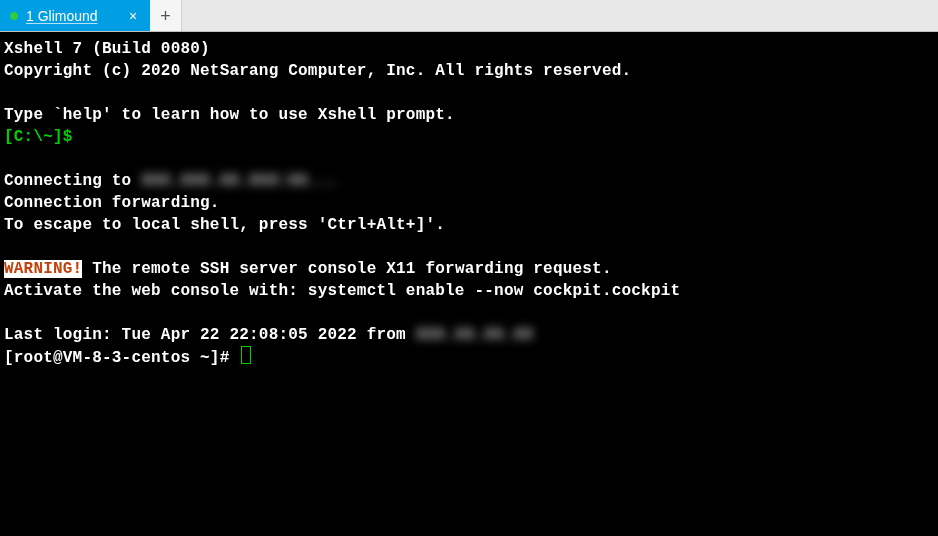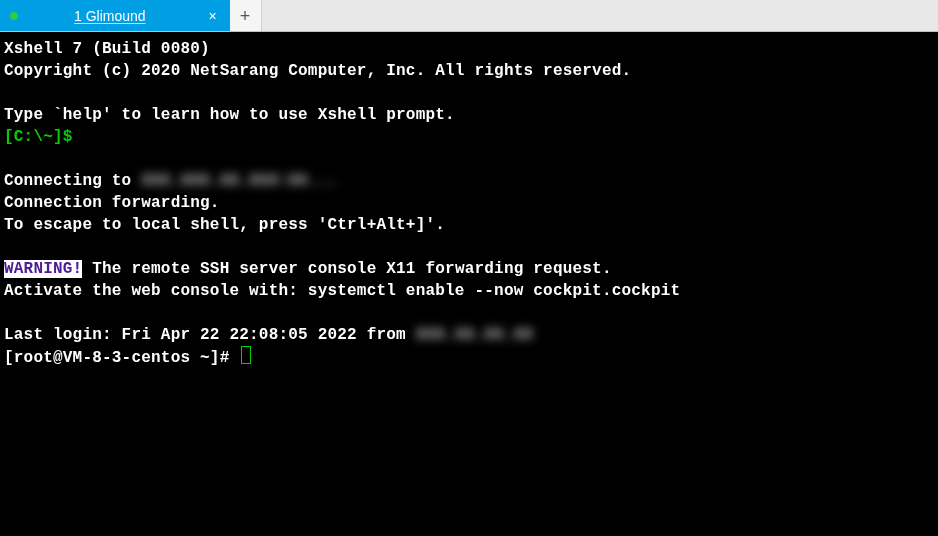--- a/index.html
+++ b/index.html
@@ -21,21 +21,20 @@
     display: flex;
     align-items: center;
     padding: 0 8px 0 10px;
     background: #009fe3;
     color: #fff;
     font-family: 'Segoe UI', Tahoma, sans-serif;
     font-size: 14px;
     min-width: 150px;
     cursor: pointer;
     position: relative;
-    gap: 48px;
   }
   .tab .dot {
     width: 8px;
     height: 8px;
     border-radius: 50%;
     background: #2ecc40;
     margin-right: 8px;
     flex-shrink: 0;
   }
   .tab .label {
@@ -74,21 +73,21 @@
     color: #fff;
     font-size: 16px;
     line-height: 22px;
     padding: 6px 4px;
     height: calc(536px - 32px);
     white-space: pre;
     font-weight: bold;
     letter-spacing: 0.2px;
   }
   .green { color: #00d000; }
-  .invert { background: #fff; color: #4c1d95; }
+  .invert { background: #fff; color: #c2410c; }
   .blur {
     filter: blur(5px);
     color: #ccc;
   }
   .cursor {
     display: inline-block;
     width: 10px;
     height: 18px;
     border: 1px solid #00d000;
     vertical-align: -2px;
@@ -115,15 +114,15 @@
 <span>Type `help' to learn how to use Xshell prompt.</span>
 <span class="green">[C:\~]$</span>
 
 <span>Connecting to </span><span class="blur">XXX.XXX.XX.XXX:XX...</span>
 <span>Connection forwarding.</span>
 <span>To escape to local shell, press 'Ctrl+Alt+]'.</span>
 
 <span class="invert">WARNING!</span><span> The remote SSH server console X11 forwarding request.</span>
 <span>Activate the web console with: systemctl enable --now cockpit.cockpit</span>
 
-<span>Last login: Fri Apr 22 22:08:05 2022 from </span><span class="blur">XXX.XX.XX.XX</span>
+<span>Last login: Tue Apr 22 22:08:05 2022 from </span><span class="blur">XXX.XX.XX.XX</span>
 <span>[root@VM-8-3-centos ~]# </span><span class="cursor"></span>
 </div>
 
 </body></html>

